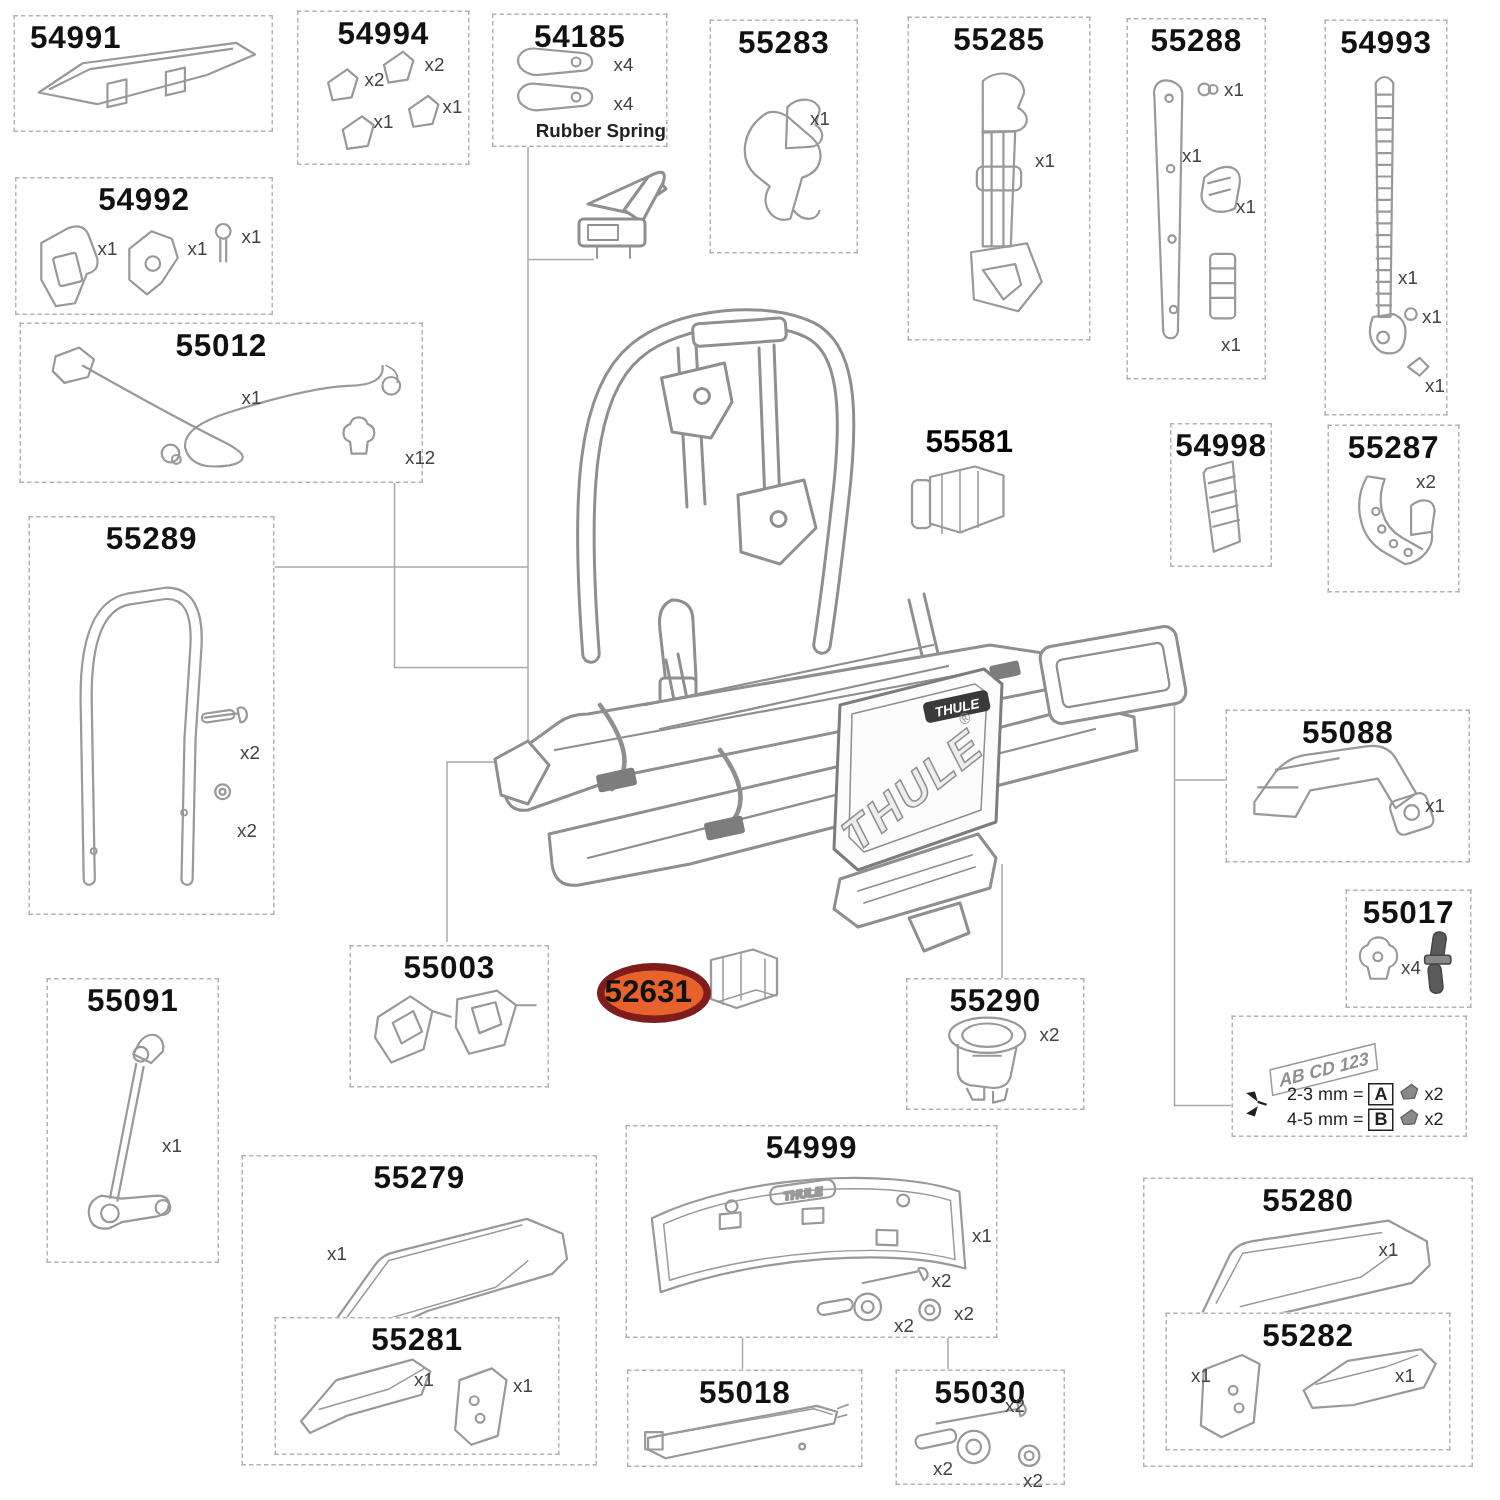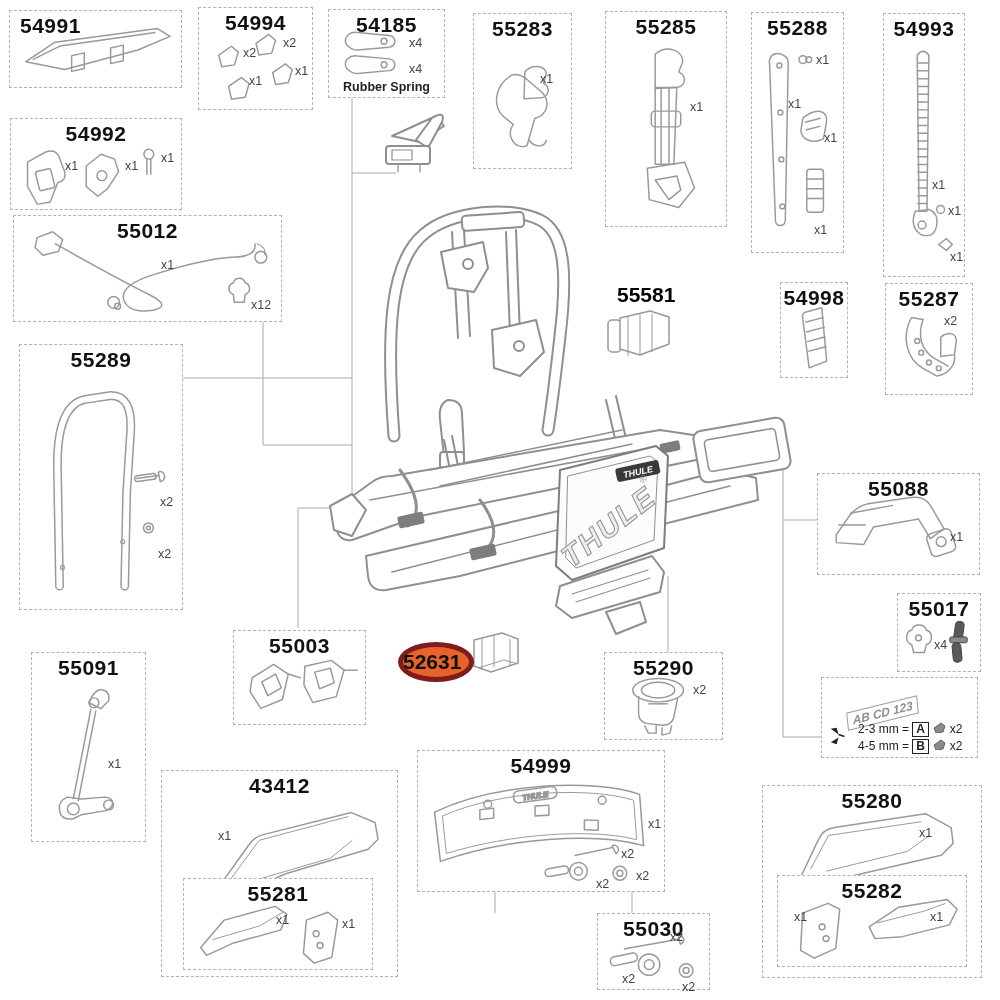--- a/index.html
+++ b/index.html
@@ -7,21 +7,21 @@
           font-family:"Liberation Sans",sans-serif;}
   .pbox{position:absolute;border:1px dashed #b3b3b3;background:#fff;box-sizing:border-box;z-index:3;}
   .pbox .art{position:absolute;left:0;top:0;width:100%;height:100%;}
   .plabel{position:relative;z-index:2;font-size:21px;font-weight:700;color:#111;
           text-align:center;padding-top:3px;letter-spacing:.5px;}
   .plabel.left{text-align:left;padding-left:10px;}
   .qty{position:absolute;z-index:2;font-size:12.5px;color:#444;}
   .freelabel{position:absolute;z-index:3;font-size:21px;font-weight:700;color:#000000;}
   .freesvg{position:absolute;z-index:3;}
   #mainart,#leaders{position:absolute;left:0;top:0;z-index:1;}
-  .note{position:absolute;z-index:2;width:100%;text-align:center;font-size:12.5px;font-weight:700;color:#222;}
+  .note{position:absolute;z-index:2;width:100%;text-align:right;font-size:12.5px;font-weight:700;color:#222;}
   .hl{position:absolute;z-index:4;width:66px;height:30px;border-radius:50%;
       display:flex;align-items:center;
       font-size:21px;font-weight:700;color:#111;border:5px solid #7f1d1d;}
   .plate{position:absolute;z-index:2;border:1.5px solid #9b9b9b;color:#8f8f8f;
          font-weight:700;font-style:italic;font-size:12px;padding:1px 5px;
          transform:rotate(-14deg) skewX(-8deg);background:#fff;}
   .mmrow{position:absolute;z-index:2;font-size:12px;color:#222;white-space:nowrap;}
   .mmrow b.letter{display:inline-block;border:1.5px solid #222;padding:0 3px;font-size:12px;line-height:13px;}
   .wedge{display:inline-block;width:14px;height:11px;}
 </style>
@@ -247,21 +247,21 @@
         <path d="M22,22 l16,-6 l10,8 l-4,12 l-16,4 l-8,-8 z"></path>
         <path d="M40,28 q60,34 96,52 q24,12 4,16 q-26,4 -30,-12 q-2,-14 30,-24 q50,-16 80,-18 q26,0 24,-14"></path>
         <path d="M246,28 q10,4 8,12" stroke-width="1.2"></path>
         <circle cx="100" cy="88" r="6"></circle>
           <circle cx="104" cy="92" r="3"></circle>
         <circle cx="250" cy="42" r="6"></circle>
         <path d="M222,80 c-6,-2 -6,-10 0,-12 c2,-6 10,-6 12,0 c6,2 6,10 0,12 l-1,8 h-10 z"></path>
       </g>
     </svg>
     <span class="qty" style="left:147px;top:42px;">x1</span>
-    <span class="qty" style="left:237px;top:82px;">x12</span>
+    <span class="qty" style="left:256px;top:82px;">x12</span>
   </div>
 
   <div class="pbox" style="left:19px;top:344px;width:164px;height:266px;">
     <div class="plabel">55289</div>
     <svg class="art" viewBox="0 0 164 249">
       <g fill="none" stroke="#999" stroke-linejoin="round" stroke-linecap="round">
         <path d="M40,235 L38,120 Q36,52 66,46 L92,42 Q114,42 112,78 L108,140 L106,235" stroke-width="9"></path>
         <path d="M40,235 L38,120 Q36,52 66,46 L92,42 Q114,42 112,78 L108,140 L106,235" stroke-width="6" stroke="#fff"></path>
         <circle cx="43" cy="216" r="2" stroke-width="1.2"></circle>
           <circle cx="104" cy="190" r="2" stroke-width="1.2"></circle>
@@ -416,21 +416,21 @@
         <ellipse cx="54" cy="38" rx="17" ry="8"></ellipse>
         <path d="M34,44 v18 q0,8 8,10 l16,2 q10,0 12,-8 l4,-20" stroke-linejoin="round"></path>
         <path d="M40,74 l4,8 l8,0 l0,-8 M58,76 l0,8 l8,-2 l2,-8" stroke-linejoin="round"></path>
         <path d="M44,52 h20"></path>
       </g>
     </svg>
     <span class="qty" style="left:88px;top:30px;">x2</span>
   </div>
 
   <div class="pbox" style="left:161px;top:770px;width:237px;height:207px;">
-    <div class="plabel">43412</div>
+    <div class="plabel">55279</div>
     <svg class="art" viewBox="0 0 237 207">
       <g fill="none" stroke="#999" stroke-width="1.5" stroke-linejoin="round">
         <path d="M58,116 l30,-42 q5,-8 15,-10 l88,-22 l24,10 l3,17 l-10,10 l-84,25 l-52,24 q-13,3 -14,-12 z"></path>
         <path d="M70,108 l28,-38 l90,-24 M88,112 l82,-24 l22,-18" stroke-width="1"></path>
       </g>
     </svg>
     <span class="qty" style="left:56px;top:58px;">x1</span>
   </div>
 
   <div class="pbox" style="left:183px;top:878px;width:190px;height:92px;">
@@ -470,20 +470,32 @@
         <circle cx="204" cy="124" r="7"></circle>
           <circle cx="204" cy="124" r="3"></circle>
       </g>
     </svg>
     <span class="qty" style="left:230px;top:66px;">x1</span>
     <span class="qty" style="left:203px;top:96px;">x2</span>
     <span class="qty" style="left:178px;top:126px;">x2</span>
     <span class="qty" style="left:218px;top:118px;">x2</span>
   </div>
 
+  <div class="pbox" style="left:418px;top:913px;width:157px;height:65px;">
+    <div class="plabel">55018</div>
+    <svg class="art" viewBox="0 0 157 65">
+      <g fill="none" stroke="#999" stroke-width="1.5" stroke-linejoin="round">
+        <path d="M12,46 L128,24 l14,4 l-2,8 L24,60 l-12,-6 z"></path>
+        <path d="M12,46 L126,26 l13,4" stroke-width="1"></path>
+        <rect x="10" y="42" width="12" height="12"></rect>
+        <path d="M142,26 l8,-3 M142,32 l7,-2" stroke-width="1.2"></path>
+        <circle cx="118" cy="52" r="2"></circle>
+      </g>
+    </svg>
+  </div>
 
   <div class="pbox" style="left:597px;top:913px;width:113px;height:77px;">
     <div class="plabel">55030</div>
     <svg class="art" viewBox="0 0 113 77">
       <g fill="none" stroke="#999" stroke-width="1.5" stroke-linejoin="round">
         <path d="M26,36 L82,26 M82,22 a4,4 0 1 1 2,9 l-2,-9"></path>
         <rect x="12" y="42" width="28" height="9" rx="4" transform="rotate(-12 26 46)"></rect>
         <circle cx="52" cy="52" r="11"></circle>
           <circle cx="52" cy="52" r="5"></circle>
         <circle cx="90" cy="58" r="7"></circle>

